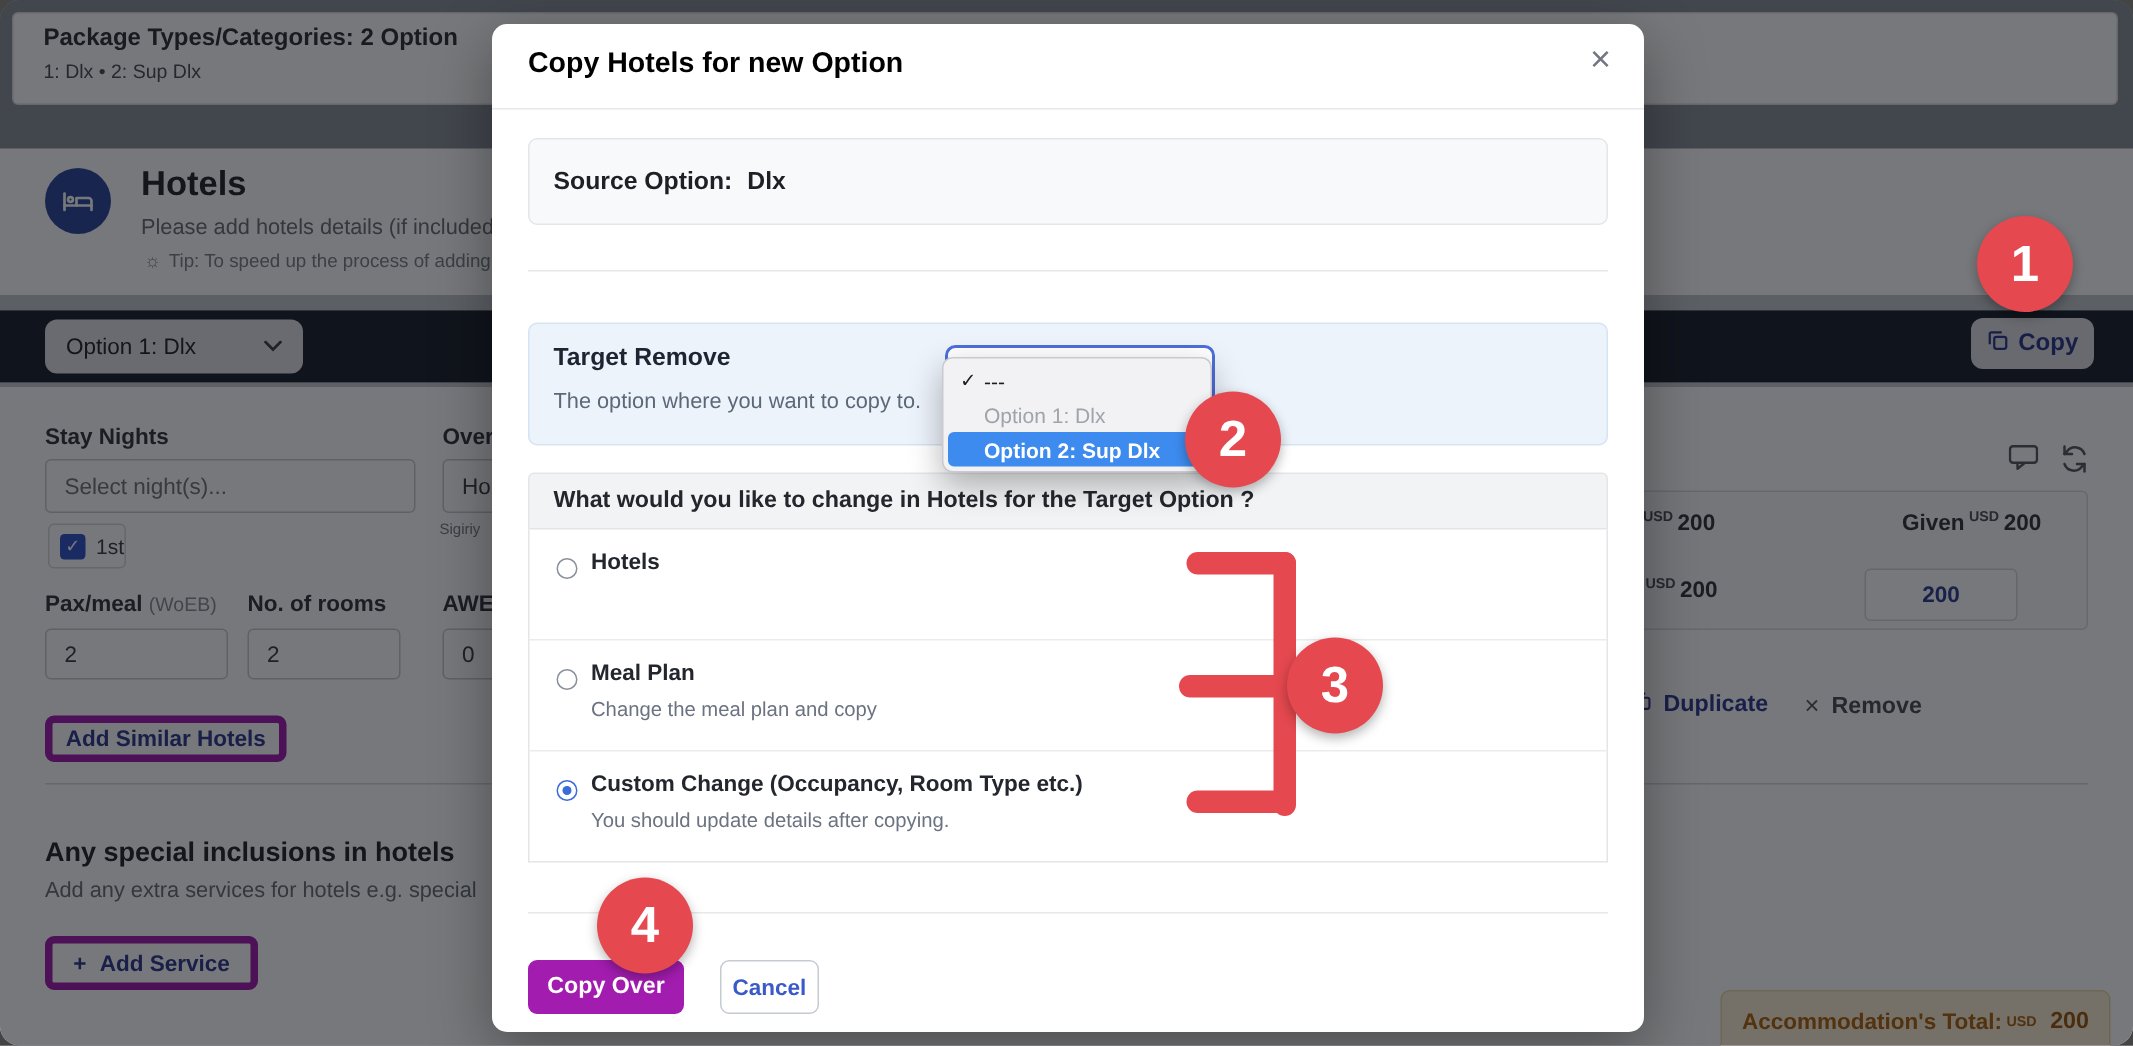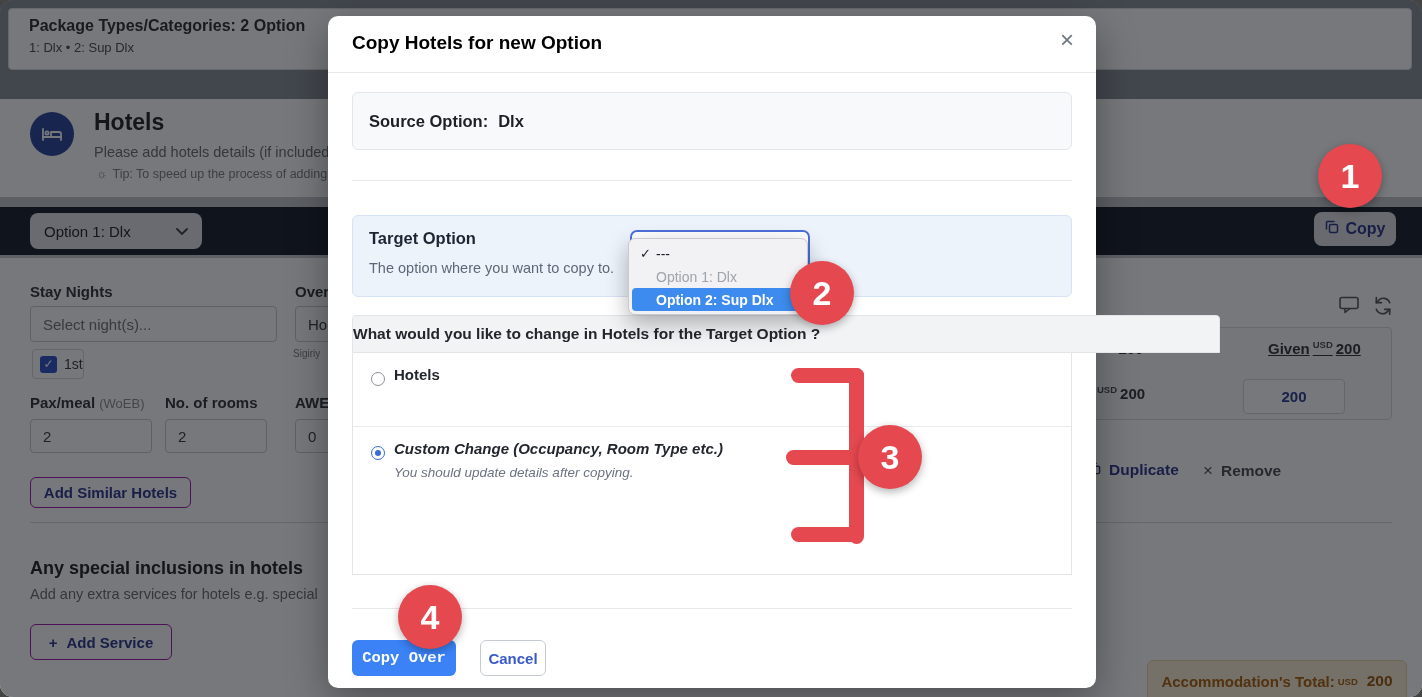--- a/index.html
+++ b/index.html
@@ -28,21 +28,21 @@
   .main-content{left:0;top:258px;width:1422px;height:439px;background:#fff;}
 
   .field-label{font-size:15px;font-weight:bold;color:#33373e;white-space:nowrap;}
   .field-note{font-weight:normal;font-size:13px;color:#8a9098;}
   .tb{box-sizing:border-box;border:1px solid #c9ccd1;border-radius:4px;background:#fff;font-family:"Liberation Sans",sans-serif;font-size:15px;color:#3a3e45;padding:0 12px;outline:none;}
   .first-box{left:32px;top:349px;width:52px;height:30px;border:1px solid #d7dade;border-radius:4px;display:flex;align-items:center;gap:7px;padding-left:7px;box-sizing:border-box;}
   .cbx{width:17px;height:17px;background:#2f55c8;border-radius:3px;color:#fff;font-size:12px;display:flex;align-items:center;justify-content:center;}
   .first-label{font-size:14px;color:#3a3e45;}
   .hotel-hint{left:293px;top:348px;font-size:10px;color:#7a808a;}
 
-  .outline-btn{box-sizing:border-box;border:1px solid #a21caf;border-radius:6px;background:#fff;color:#2f3b8f;font-weight:bold;font-size:15px;display:flex;align-items:center;justify-content:center;gap:9px;cursor:pointer;}
+  .outline-btn{box-sizing:border-box;border:5px solid #a21caf;border-radius:6px;background:#fff;color:#2f3b8f;font-weight:bold;font-size:15px;display:flex;align-items:center;justify-content:center;gap:9px;cursor:pointer;}
   .divider{background:#d8dadd;height:1px;}
   .incl-title{left:30px;top:558px;font-size:18px;font-weight:bold;color:#24272c;}
   .incl-sub{left:30px;top:586px;font-size:14.5px;color:#6a7077;white-space:nowrap;}
 
   .mini-icon{color:#565b62;}
   .rate-box{left:1090px;top:327px;width:302px;height:93px;border:1px solid #dadce0;border-radius:4px;background:#fbfbfc;box-sizing:border-box;}
   .rate-text{font-size:15px;font-weight:bold;color:#33373e;white-space:nowrap;}
   .sup{font-size:9.5px;vertical-align:super;color:#4c5057;font-weight:bold;margin:0 3px;}
   .given-input{left:1243px;top:379px;width:100px;height:33px;border:1px solid #d4d7db;border-radius:4px;background:#fff;display:flex;align-items:center;justify-content:center;font-size:15px;font-weight:bold;color:#2e3f92;}
   .dup{left:1088px;top:461px;display:flex;align-items:center;gap:8px;color:#2f3b8f;font-weight:bold;font-size:15.5px;cursor:pointer;}
@@ -67,30 +67,30 @@
   .target-box{position:absolute;left:24px;top:199px;width:720px;height:82px;background:#edf3fb;border:1px solid #d6e3f4;border-radius:6px;box-sizing:border-box;}
   .target-label{position:absolute;left:16px;top:13px;font-size:16.5px;font-weight:bold;color:#1d2432;}
   .target-desc{position:absolute;left:16px;top:44px;font-size:14.5px;color:#5c6878;}
   .select-ghost{position:absolute;left:302px;top:214px;width:180px;height:40px;border:2px solid #4d6fd9;border-radius:7px;background:#fff;box-sizing:border-box;}
   .dropdown{position:absolute;left:300px;top:222px;width:180px;background:#f2f2f4;border:1px solid #c9c9cf;border-radius:7px;box-shadow:0 8px 22px rgba(0,0,0,.3);padding:3px;box-sizing:border-box;z-index:12;}
   .dd-item{height:23px;display:flex;align-items:center;font-size:14px;border-radius:4px;padding-left:8px;box-sizing:border-box;cursor:pointer;}
   .dd-check{width:16px;color:#1b1d22;font-size:13px;}
   .dd-item.current{color:#1b1d22;}
   .dd-item.disabled{color:#9fa3ab;padding-left:24px;}
   .dd-item.hl{background:#3d8bee;color:#fff;font-weight:bold;padding-left:24px;}
-  .question-bar{position:absolute;left:24px;top:299px;width:868px;height:38px;background:#f2f3f5;border:1px solid #e3e5e8;border-radius:4px 4px 0 0;box-sizing:border-box;display:flex;align-items:center;font-size:15.5px;font-weight:bold;color:#23262b;}
+  .question-bar{position:absolute;left:24px;top:299px;width:720px;height:38px;background:#f2f3f5;border:1px solid #e3e5e8;border-radius:4px 4px 0 0;box-sizing:border-box;display:flex;align-items:center;padding-left:16px;font-size:15.5px;font-weight:bold;color:#23262b;}
   .options-box{position:absolute;left:24px;top:337px;width:720px;height:222px;border:1px solid #e3e5e8;border-top:none;box-sizing:border-box;}
   .opt-row{position:relative;height:74px;box-sizing:border-box;border-bottom:1px solid #e9ebed;cursor:pointer;}
-  .opt-row:last-child{border-bottom:none;font-style:italic;}
+  .opt-row:last-child{border-bottom:none;}
   .radio{position:absolute;left:18px;top:19px;width:14px;height:14px;border:1.5px solid #8a9098;border-radius:50%;background:#fff;box-sizing:border-box;}
   .radio.checked{border-color:#3a6bd8;}
   .radio.checked::after{content:"";position:absolute;left:2.5px;top:2.5px;width:6px;height:6px;border-radius:50%;background:#3a6bd8;}
   .opt-title{position:absolute;left:41px;top:13px;font-size:15px;font-weight:bold;color:#23272d;}
   .opt-desc{position:absolute;left:41px;top:38px;font-size:13.5px;color:#6b7280;}
-  .btn-primary{position:absolute;left:24px;top:624px;width:104px;height:36px;background:#3b82f6;border:none;border-radius:6px;color:#fff;font-weight:bold;font-size:15.5px;font-family:Liberation Mono, monospace;cursor:pointer;}
+  .btn-primary{position:absolute;left:24px;top:624px;width:104px;height:36px;background:#a21caf;border:none;border-radius:6px;color:#fff;font-weight:bold;font-size:15.5px;font-family:Liberation Sans, sans-serif;cursor:pointer;}
   .btn-secondary{position:absolute;left:152px;top:624px;width:66px;height:36px;background:#fff;border:1px solid #c6cbd2;border-radius:6px;color:#3b5ac9;font-weight:bold;font-size:15px;font-family:"Liberation Sans",sans-serif;cursor:pointer;}
 
   
   .bracket{position:absolute;background:#e5484f;border-radius:8px;z-index:20;}
   .badge{position:absolute;width:64px;height:64px;border-radius:50%;background:#e5484f;color:#fff;font-size:34px;font-weight:bold;display:flex;align-items:center;justify-content:center;box-shadow:0 3px 8px rgba(0,0,0,.3);z-index:30;}
 </style>
 </head>
 <body>
 
 <div class="stage">
@@ -191,21 +191,21 @@
           <path d="M4 2v6h6"></path>
           <path d="M4 16a8 8 0 0 0 14 2l2-2"></path>
           <path d="M20 22v-6h-6"></path>
         </svg>
     </span>
 
     <div class="abs rate-box"></div>
     <div class="abs rate-text" style="left:1079px;top:339px;">
       <span>te</span><span class="sup">USD</span><span>200</span>
     </div>
-    <div class="abs rate-text" style="left:1268px;top:339px;text-decoration:underline;">
+    <div class="abs rate-text" style="left:1268px;top:339px;">
       <span>Given</span><span class="sup">USD</span><span>200</span>
     </div>
     <div class="abs rate-text" style="left:1097px;top:384px;">
       <span class="sup" style="margin-left:0;">USD</span><span>200</span>
     </div>
     <div class="abs given-input">
       <span>200</span>
     </div>
 
     <div class="abs dup">
@@ -238,21 +238,21 @@
     </div>
 
     <div class="source-box">
       <span class="source-label">Source Option:</span>
       <span class="source-value">Dlx</span>
     </div>
 
     <div class="hr" style="top:164px;"></div>
 
     <div class="target-box">
-      <div class="target-label">Target Option</div>
+      <div class="target-label">Target Remove</div>
       <div class="target-desc">The option where you want to copy to.</div>
     </div>
 
     <div class="select-ghost"></div>
     <div class="dropdown">
       <div class="dd-item current">
         <span class="dd-check">✓</span>
         <span>---</span>
       </div>
       <div class="dd-item disabled">
@@ -264,20 +264,25 @@
     </div>
 
     <div class="question-bar">What would you like to change in Hotels for the Target Option ?</div>
 
     <div class="options-box">
       <div class="opt-row">
         <span class="radio"></span>
         <div class="opt-title">Hotels</div>
       </div>
       <div class="opt-row">
+        <span class="radio"></span>
+        <div class="opt-title">Meal Plan</div>
+        <div class="opt-desc">Change the meal plan and copy</div>
+      </div>
+      <div class="opt-row">
         <span class="radio checked"></span>
         <div class="opt-title">Custom Change (Occupancy, Room Type etc.)</div>
         <div class="opt-desc">You should update details after copying.</div>
       </div>
     </div>
 
     <div class="hr" style="top:592px;"></div>
 
     <button class="btn-primary">Copy Over</button>
     <button class="btn-secondary">Cancel</button>

